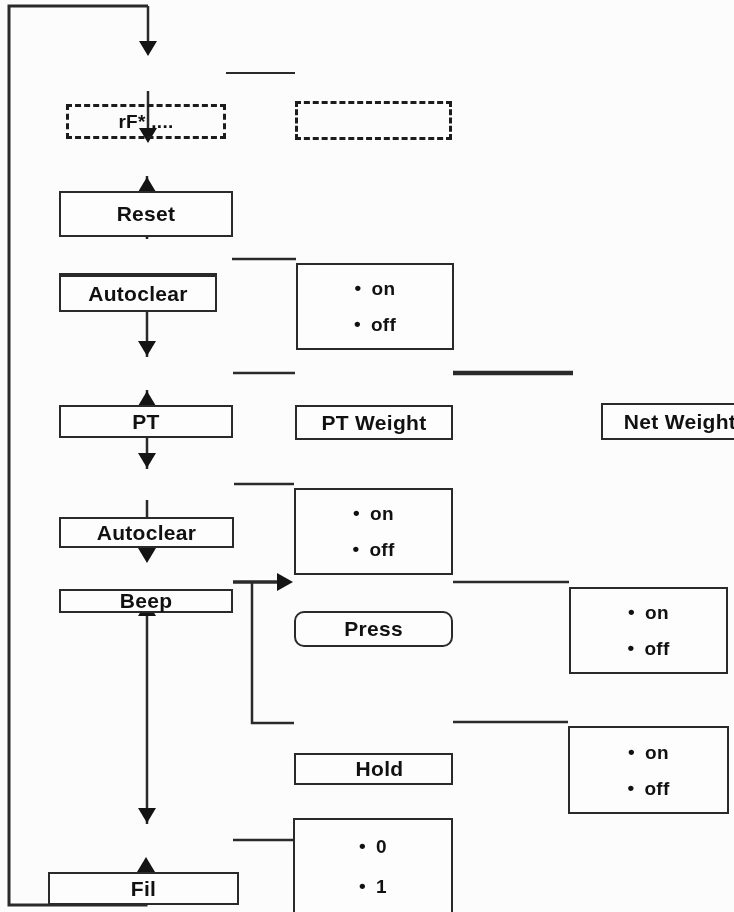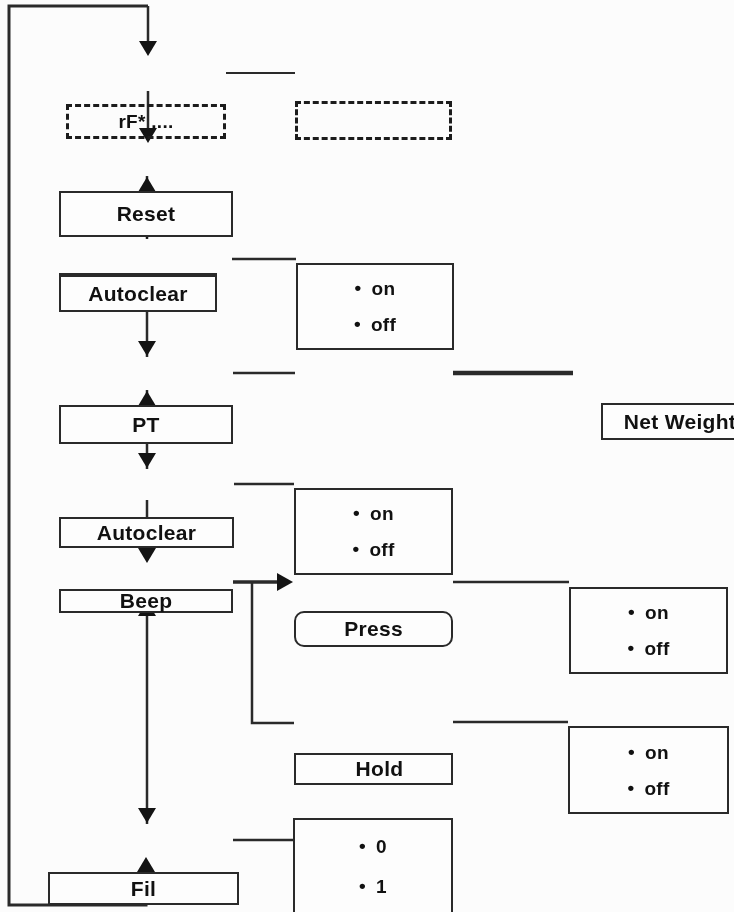--- a/index.html
+++ b/index.html
@@ -56,21 +56,21 @@
   .bullet {
     font-size: 19px;
     transform: translateY(-1px);
   }
   
   #n-rf        { left: 66px;  top: 56px;  width: 160px; height: 35px; }
   #n-dashed2   { left: 295px; top: 53px;  width: 157px; height: 39px; }
   #n-reset     { left: 59px;  top: 143px; width: 174px; height: 46px; }
   #n-autoclear { left: 59px;  top: 225px; width: 158px; height: 39px; border-top-width: 4px; justify-content: center; }
   #n-onoff1    { left: 296px; top: 215px; width: 158px; height: 87px; }
-  #n-pt        { left: 59px;  top: 357px; width: 174px; height: 39px; }
+  #n-pt        { left: 59px;  top: 357px; width: 174px; height: 33px; }
   #n-ptweight  { left: 295px; top: 357px; width: 158px; height: 35px; }
   #n-netweight { left: 601px; top: 355px; width: 158px; height: 37px; }
   #n-autohold  { left: 59px;  top: 469px; width: 175px; height: 31px; }
   #n-onoff2    { left: 294px; top: 440px; width: 159px; height: 87px; }
   #n-beep      { left: 59px;  top: 541px; width: 174px; height: 24px; }
   #n-press     { left: 294px; top: 563px; width: 159px; height: 36px; border-radius: 10px; }
   #n-onoff3    { left: 569px; top: 539px; width: 159px; height: 87px; }
   #n-hold      { left: 294px; top: 705px; width: 159px; height: 32px; padding-left: 12px; }
   #n-onoff4    { left: 568px; top: 678px; width: 161px; height: 88px; }
   #n-fil       { left: 48px;  top: 824px; width: 191px; height: 33px; }
@@ -168,20 +168,23 @@
     <div class="optline">
       <span class="bullet">•</span>
       <span>off</span>
     </div>
   </div>
 
   <div class="box" id="n-pt">
     <span>PT</span>
   </div>
 
+  <div class="box" id="n-ptweight">
+    <span>PT Weight</span>
+  </div>
 
   <div class="box" id="n-netweight">
     <span>Net Weight</span>
   </div>
 
   <div class="box" id="n-autohold">
     <span>Autoclear</span>
   </div>
 
   <div class="box opts" id="n-onoff2">

